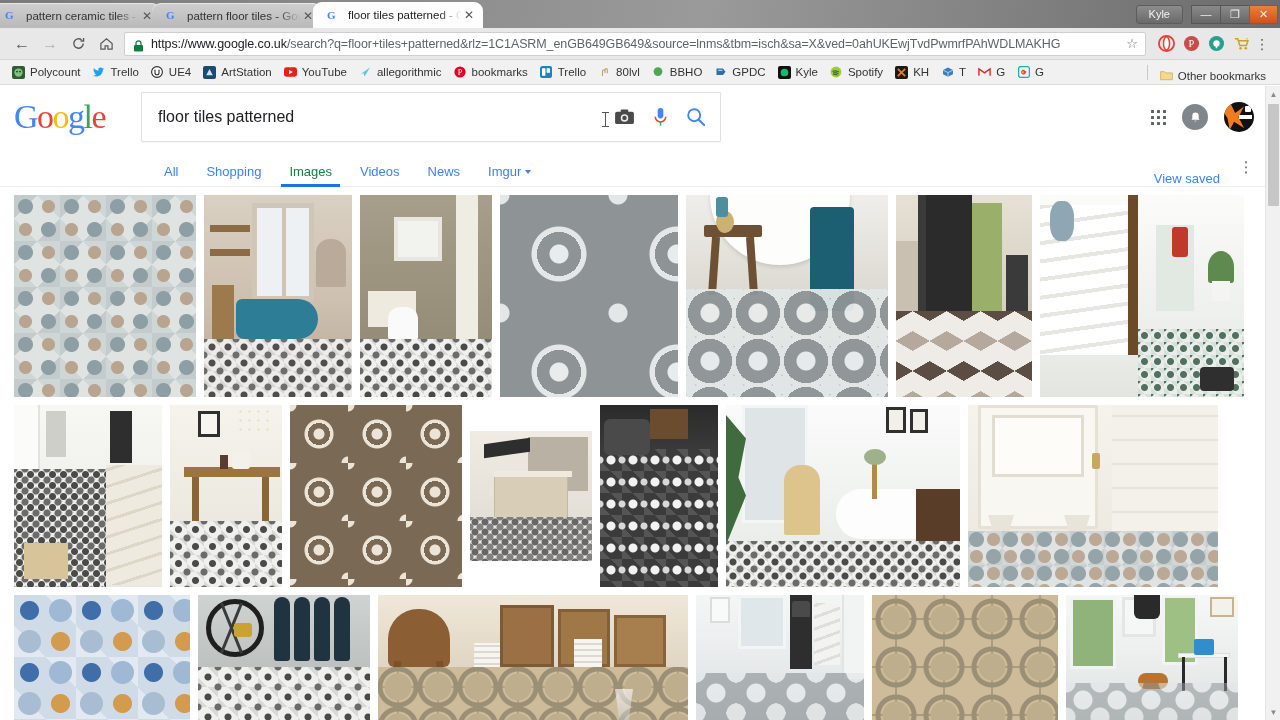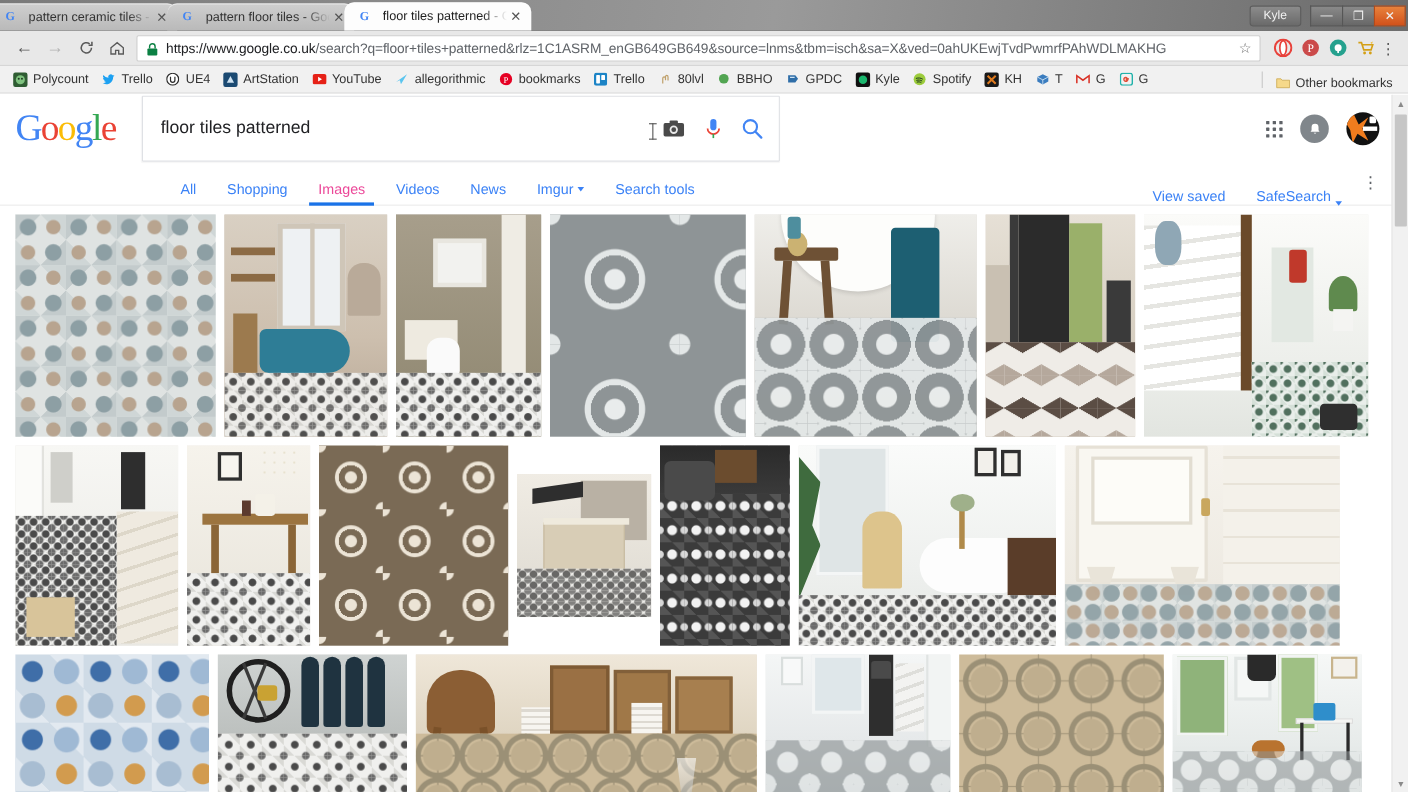--- a/index.html
+++ b/index.html
@@ -154,22 +154,22 @@
 
   
   #page {
     position:absolute; top: 86px; left:0; right:0; bottom:0;
     background:#fff; overflow:hidden;
   }
   #g-header { height: 62px; display:flex; align-items:center; padding-left: 14px; position:relative;}
   #g-logo { font-family:"Liberation Serif", serif; font-size: 34px; letter-spacing:-1.5px; user-select:none;}
   #g-logo .b{color:#4285f4}.y{color:#fbbc05}.r{color:#ea4335}.gr{color:#34a853}
   #searchbox {
-    margin-left: 24px;
-    width: 580px; height: 60px;
+    margin-left: 36px;
+    width: 580px; height: 50px;
     border: 1px solid #dfe1e5; border-radius: 1px;
     display:flex; align-items:center; padding: 0 6px 0 16px;
     box-shadow: 0 1px 1px rgba(0,0,0,.04);
   }
   #search-value { flex:1 1 auto; font-size: 16px; color:#202124; }
   #text-caret { display:inline-block; width:1px;height:15px;background:#555; margin-left:16px; position:relative; top:2px;}
   #text-caret::before,#text-caret::after{content:"";position:absolute;left:-3px;width:7px;height:1px;background:#555;}
   #text-caret::before{top:0}#text-caret::after{bottom:0}
   .sb-icon { width:36px;height:36px;display:flex;align-items:center;justify-content:center;cursor:pointer;}
   #g-header-right { position:absolute; right: 26px; display:flex;align-items:center; gap: 16px; }
@@ -191,21 +191,21 @@
   #g-nav {
     height: 39px; display:flex; align-items:flex-start;
     padding-left: 150px; position:relative;
     border-bottom: 1px solid #ebebeb;
   }
   .navtab {
     font-size: 13px; color: #3b82f6; padding: 8px 14px 0; cursor:pointer;
     display:flex;align-items:center;gap:4px;
     position:relative; height: 100%;
   }
-  .navtab.active { color:#ec4899;text-align:center; }
+  .navtab.active { color:#15803d;text-align:center; }
   .navtab.active::after{
     content:"";position:absolute;left:6px;right:6px;bottom:-1px;height:3px;background:#1a73e8;
   }
   .caret-down { width:0;height:0;border-left:3.5px solid transparent;border-right:3.5px solid transparent;border-top:4px solid currentColor; position:relative; top:1px;}
   #g-nav-right { position:absolute; right: 22px; top:0; display:flex;align-items:center; height:100%; gap:0;}
   #g-nav-right .navtab{padding-top:0;align-items:flex-end;}
   #kebab { width:24px;height:100%;display:flex;align-items:center;justify-content:center;color:#5f6368;font-size:15px;line-height:10px;cursor:pointer;}
 
   
   #results { padding: 8px 10px 0 14px; }
@@ -640,31 +640,24 @@
       <div class="navtab">
           <span>Videos</span>
         </div>
       <div class="navtab">
           <span>News</span>
         </div>
       <div class="navtab">
           <span>Imgur</span>
           <span class="caret-down"></span>
         </div>
-      <div class="navtab">
-          <span>Search tools</span>
-        </div>
 
       <div id="g-nav-right">
         <div class="navtab">
             <span>View saved</span>
-          </div>
-        <div class="navtab">
-            <span>SafeSearch</span>
-            <span class="caret-down"></span>
           </div>
         <div id="kebab">⋮</div>
       </div>
     </div>
 
     <div id="results">
 
       <div class="imgrow">
         <div class="thumb pat-encaustic" style="width:182px;height:202px"></div>
 

